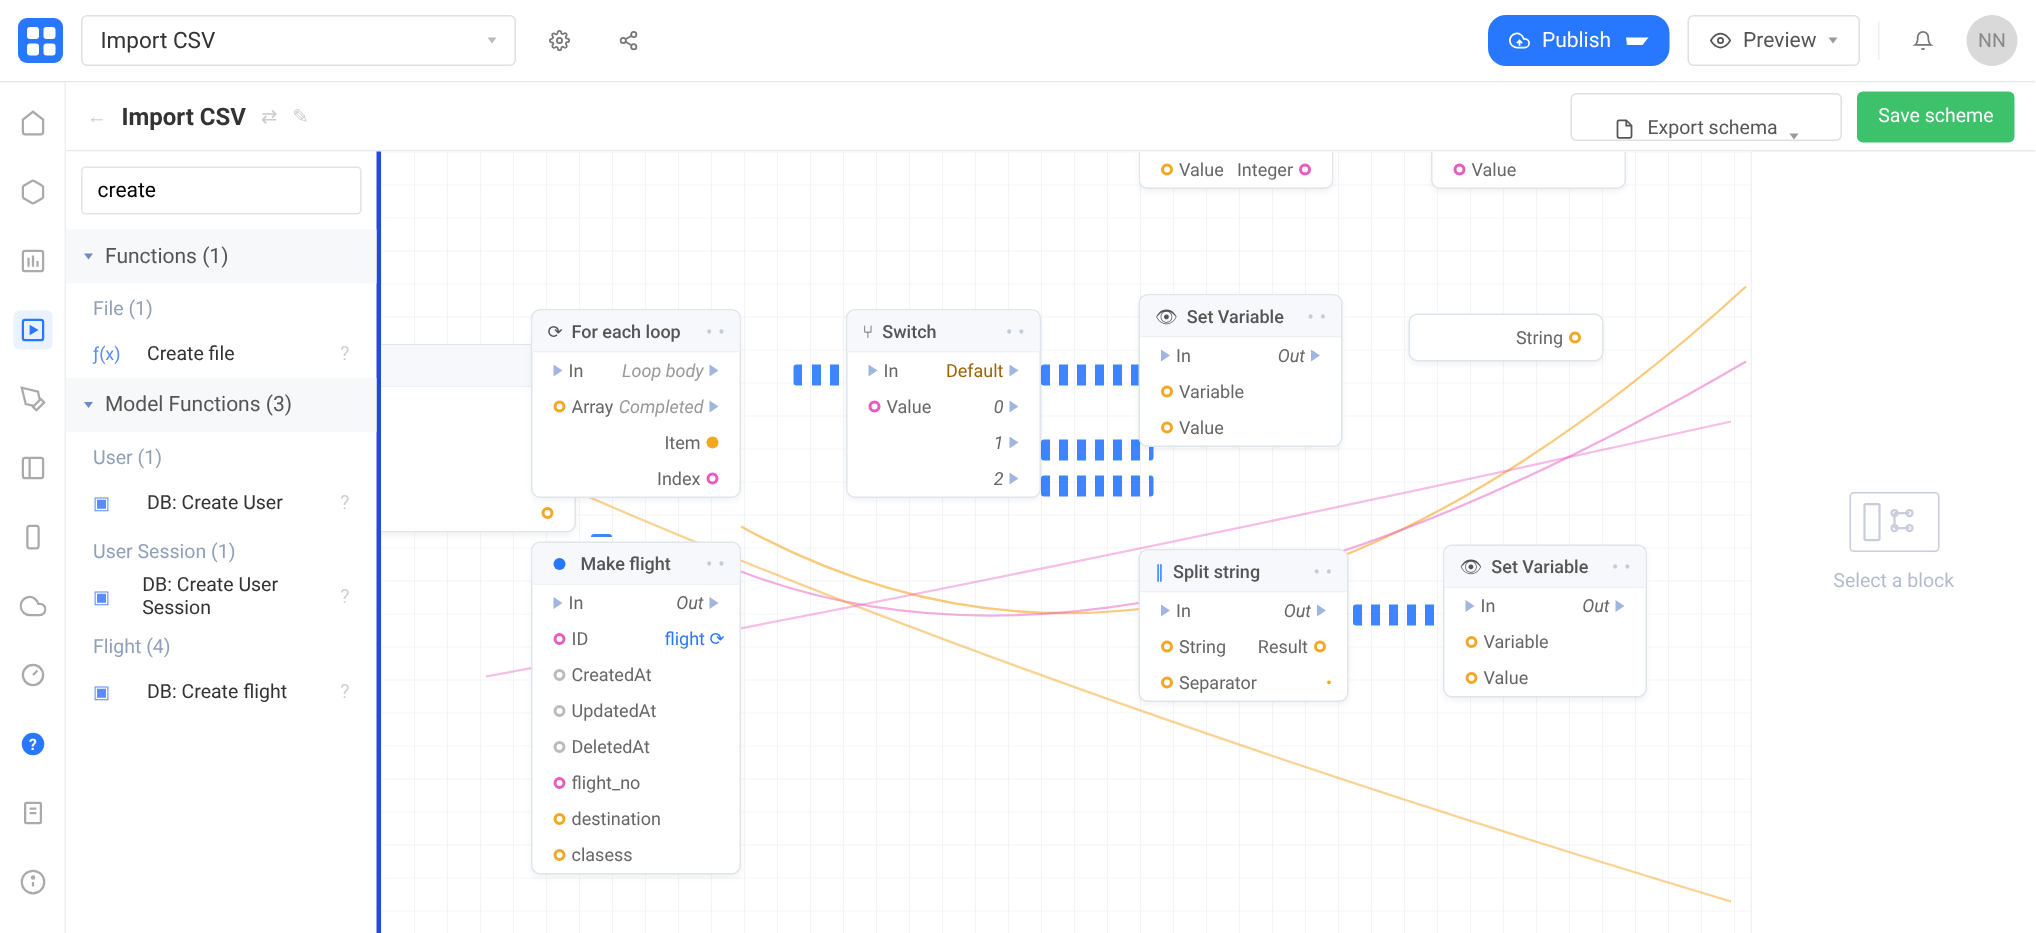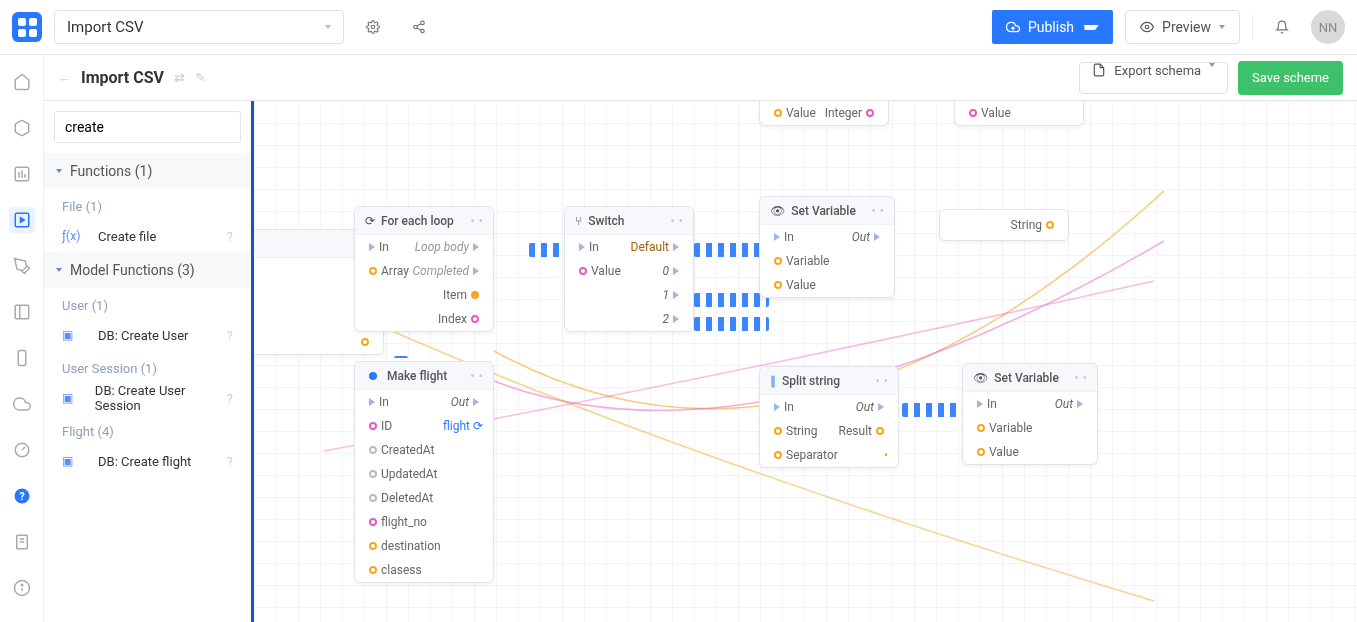--- a/index.html
+++ b/index.html
@@ -4,34 +4,34 @@
 <style>
 *{box-sizing:border-box;margin:0;padding:0;font-family:-apple-system,BlinkMacSystemFont,"Segoe UI",Roboto,sans-serif}
 body{width:1357px;height:622px;overflow:hidden;background:#fff;color:#333;font-size:13px}
 .top-bar{height:55px;border-bottom:1px solid #e8e8e8;display:flex;align-items:center;padding:0 12px;gap:12px}
 .logo{width:30px;height:30px;background:#2878ff;border-radius:6px;display:flex;align-items:center;justify-content:center}
 .logo-grid{display:grid;grid-template-columns:8px 8px;grid-template-rows:8px 8px;gap:3px}
 .logo-dot{width:8px;height:8px;background:#fff;border-radius:2px}
 .project-select{height:34px;width:290px;border:1px solid #e0e0e0;border-radius:4px;display:flex;align-items:center;padding:0 12px;font-size:15px;color:#333;cursor:pointer;justify-content:space-between}
 .icon-btn{width:34px;height:34px;display:flex;align-items:center;justify-content:center;cursor:pointer;color:#777;border-radius:4px}
 .spacer{flex:1}
-.publish-btn{height:34px;background:#2878ff;color:#fff;border-radius:2px;display:flex;align-items:center;padding:0 14px;gap:8px;cursor:pointer;font-size:14px}
+.publish-btn{height:34px;background:#2878ff;color:#fff;border-radius:12px;display:flex;align-items:center;padding:0 14px;gap:8px;cursor:pointer;font-size:14px}
 .publish-btn .chev{border-left:1px solid rgba(255,255,255,.3);padding-left:10px;margin-left:2px}
 .preview-btn{height:34px;border:1px solid #e0e0e0;border-radius:4px;display:flex;align-items:center;padding:0 14px;gap:8px;cursor:pointer;font-size:14px;color:#555}
 .avatar{width:34px;height:34px;border-radius:50%;background:#d9d9d9;display:flex;align-items:center;justify-content:center;color:#888;font-size:13px}
 .main{display:flex;height:567px}
 .left-rail{width:44px;border-right:1px solid #f0f0f0;display:flex;flex-direction:column;align-items:center;padding-top:14px;gap:20px}
 .rail-icon{width:26px;height:26px;display:flex;align-items:center;justify-content:center;color:#aaa;border-radius:4px;cursor:pointer}
 .rail-icon.active{color:#2878ff;background:#eaf2ff}
 .rail-icon.help{color:#2878ff}
 .sub-header{height:46px;border-bottom:1px solid #e8e8e8;display:flex;align-items:center;padding:0 14px;gap:10px;background:#fff}
 .sub-header .back{color:#ccc;cursor:pointer}
 .sub-header .title{font-weight:700;font-size:16px}
 .sub-header .hspacer{flex:1}
-.export-btn{height:32px;border:1px solid #e0e0e0;border-radius:4px;display:flex;align-items:flex-start;padding:0 12px;gap:8px;cursor:pointer;color:#555}
+.export-btn{height:32px;border:1px solid #e0e0e0;border-radius:4px;display:flex;align-items:flex-end;padding:0 28px;gap:8px;cursor:pointer;color:#555}
 .save-btn{height:32px;background:#3ec16b;color:#fff;border-radius:4px;display:flex;align-items:center;padding:17px 14px;cursor:pointer}
 .content{flex:1;display:flex;flex-direction:column;position:relative}
 .workspace{flex:1;display:flex;position:relative}
 .sidebar{width:210px;border-right:3px solid #1d4ed8;display:flex;flex-direction:column;background:#fff;z-index:5}
 .search-box{margin:10px;height:32px;border:1px solid #e4e4e4;border-radius:3px;padding:0 10px;display:flex;align-items:center}
 .search-box input{border:none;outline:none;width:100%;font-size:14px;background:transparent}
 .group-header{height:36px;display:flex;align-items:center;padding:0 12px;gap:8px;background:#f7f8f9;font-size:14px;color:#555;cursor:pointer}
 .sub-label{padding:10px 18px 6px;color:#8fa0b8;font-size:13px}
 .item-row{height:32px;display:flex;align-items:center;padding:0 18px;gap:20px;cursor:pointer;font-size:13px;color:#333}
 .item-row .ic{width:16px;color:#5a8cff;font-size:12px}
@@ -463,15 +463,28 @@
               <span><span class="port p-orange"></span><span>Variable</span></span>
               <span></span>
             </div>
           <div class="node-row">
               <span><span class="port p-orange"></span><span>Value</span></span>
               <span></span>
             </div>
         </div>
       </div>
 
+      <div class="right-panel">
+        <div class="placeholder">
+          <svg width="44" height="28" viewBox="0 0 44 28" fill="none" stroke="#c7cddb" stroke-width="1.5">
+              <rect x="2" y="2" width="10" height="24" rx="1"></rect>
+              <circle cx="22" cy="8" r="2"></circle>
+              <circle cx="32" cy="8" r="2"></circle>
+              <circle cx="22" cy="18" r="2"></circle>
+              <circle cx="32" cy="18" r="2"></circle>
+              <path d="M22 8h10M22 18h10M22 8v10"></path>
+            </svg>
+        </div>
+        <div style="font-size:13px">Select a block</div>
+      </div>
     </div>
   </div>
 </div>
 
 </body></html>

